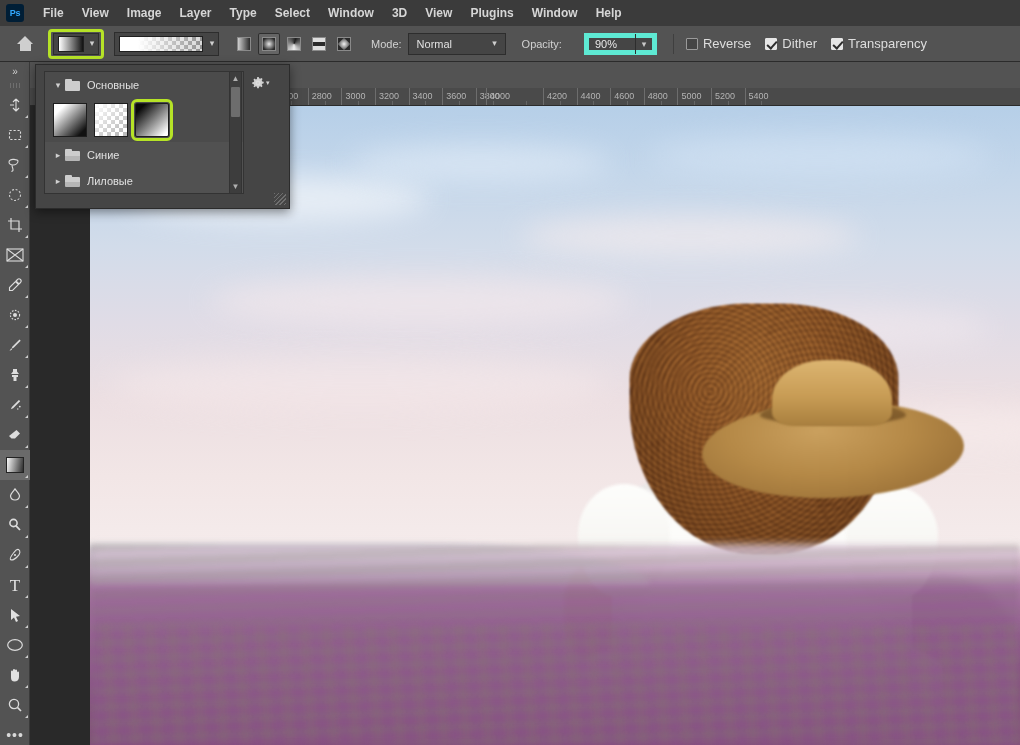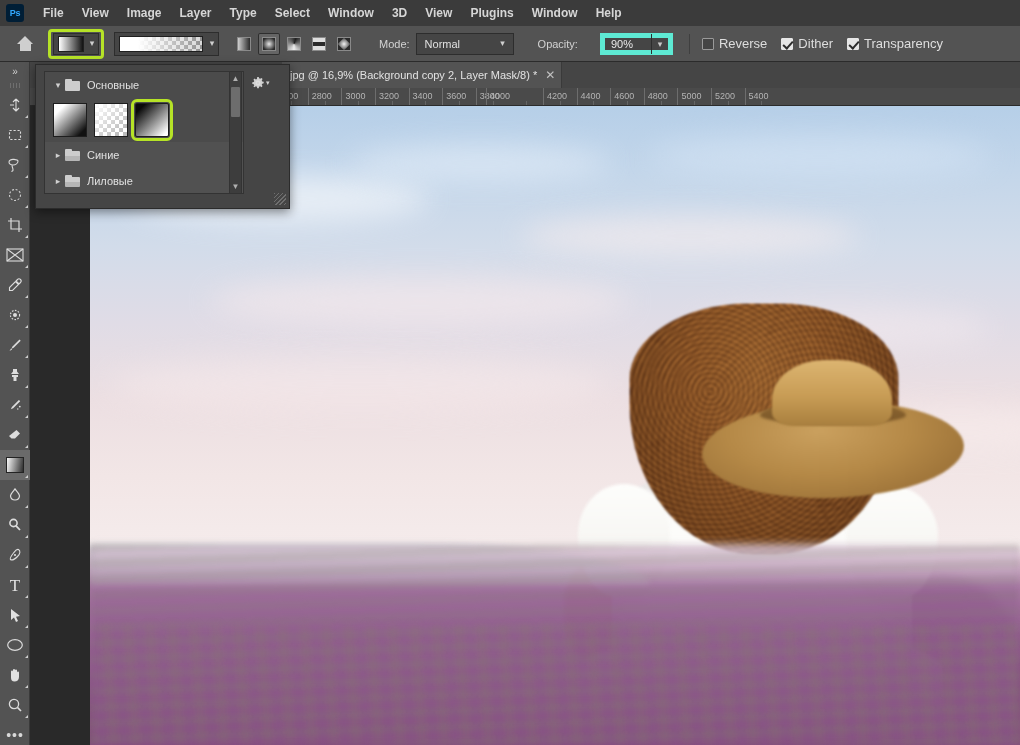--- a/index.html
+++ b/index.html
@@ -103,21 +103,21 @@
   .gt-radial i { background: radial-gradient(circle at 50% 50%, #e8e8e8 0%, #2a2a2a 80%); }
   .gt-angle i { background: conic-gradient(from 180deg at 50% 50%, #efefef, #1f1f1f 55%, #efefef); }
   .gt-reflect i { background: linear-gradient(180deg, #dedede 0 32%, #2a2a2a 32% 66%, #dedede 66% 100%); }
   .gt-diamond i { background: #2a2a2a; position: relative; }
   .gt-diamond i:after {
     content: ""; position: absolute; left: 50%; top: 50%;
     width: 9px; height: 9px; transform: translate(-50%,-50%) rotate(45deg);
     background: radial-gradient(circle, #f2f2f2 0%, #4a4a4a 100%);
   }
 
-  .ob-label { margin-left: 24px; color: #d2d2d2; font-size: 11px; }
+  .ob-label { margin-left: 16px; color: #d2d2d2; font-size: 11px; }
   .select-box {
     margin-left: 6px; height: 22px; min-width: 98px;
     background: #454545; border: 1px solid #2d2d2d;
     display: flex; align-items: center; justify-content: space-between;
     padding: 0 4px 0 8px; color: #e0e0e0; font-size: 11px;
   }
   .num-box {
     margin-left: 22px; height: 22px;
     background: #454545; border: 5px solid #5eead4;
     display: flex; align-items: center;
@@ -646,26 +646,20 @@
         </svg>
       <span class="corner"></span>
     </div>
     <div class="tool">
       <span style="color:#d8d8d8;font-size:14px;letter-spacing:1px;line-height:1">•••</span>
 
     </div>
 
   </div>
 
-  <div id="tabbar">
-    <div id="doctab">
-      <span>jpg @ 16,9% (Background copy 2, Layer Mask/8) *</span>
-      <span id="doctab-close">✕</span>
-    </div>
-  </div>
 
   <div id="ruler">
       <div class="rtick" style="left: 9px;">
         <span>1200</span>
       </div>
       <div class="rminor" style="left: 25.8px;"></div>
       <div class="rtick" style="left: 42.6px;">
         <span>1400</span>
       </div>
       <div class="rminor" style="left: 59.4px;"></div>

